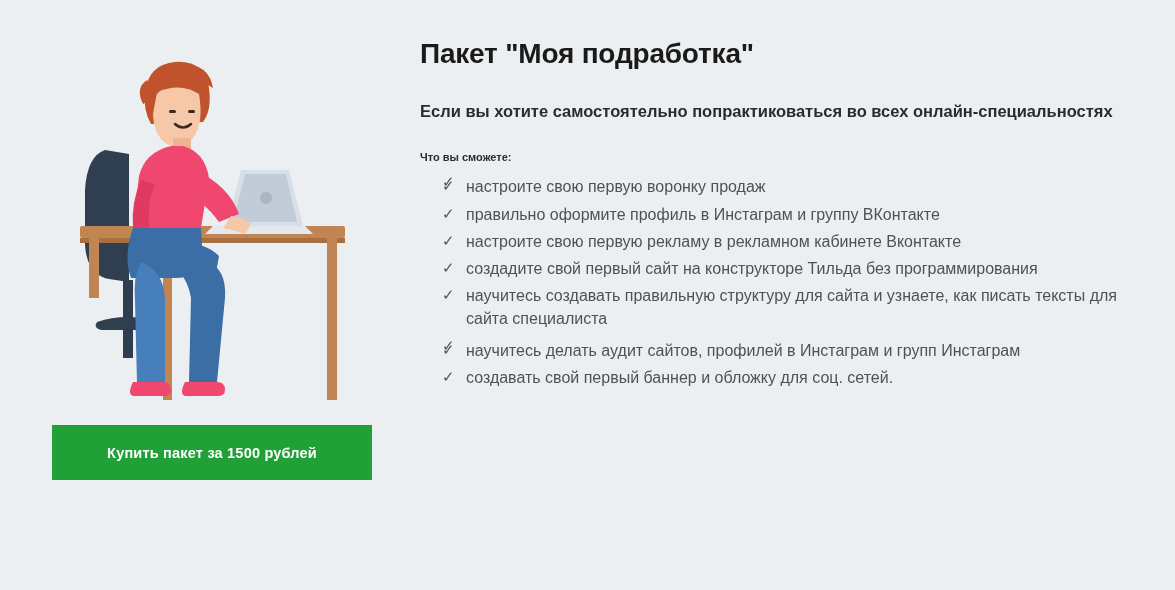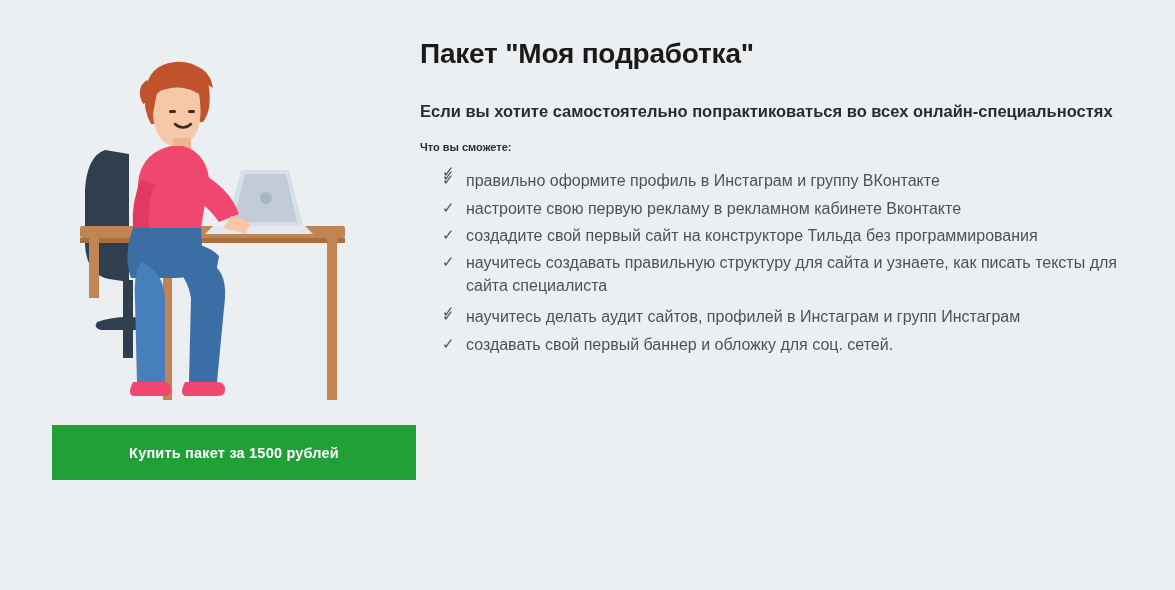--- a/index.html
+++ b/index.html
@@ -31,21 +31,21 @@
   .illustration {
     position: relative;
     width: 330px;
     height: 380px;
     margin-left: 45px;
   }
   .buy-button {
     position: absolute;
     left: 52px;
     top: 425px;
-    width: 364px;
+    width: 320px;
     height: 55px;
     background: #21a038;
     border: none;
     color: #ffffff;
     font-family: "Liberation Sans", sans-serif;
     font-size: 14.5px;
     font-weight: bold;
     letter-spacing: 0.2px;
     cursor: pointer;
     display: flex;
@@ -65,21 +65,21 @@
     font-weight: bold;
     color: #1a1a1a;
     margin: 0 0 30px 0;
     letter-spacing: -0.2px;
   }
   .subtitle {
     font-size: 16.5px;
     font-weight: bold;
     color: #2b2b2b;
     line-height: 1.42;
-    margin: 0 0 18px 0;
+    margin: 0 0 28px 0;
     max-width: 700px;
   }
   .section-head {
     font-size: 11px;
     font-weight: bold;
     color: #2b2b2b;
     margin: 0 0 8px 0;
   }
   ul.bullets {
     list-style: none;
@@ -172,21 +172,21 @@
 
     <button class="buy-button">Купить пакет за 1500 рублей</button>
   </div>
 
   <div class="right-col">
     <h1 class="title">Пакет "Моя подработка"</h1>
     <p class="subtitle">Если вы хотите самостоятельно попрактиковаться во всех онлайн-специальностях</p>
     <p class="section-head">Что вы сможете:</p>
     <ul class="bullets">
       <li><span class="check">✓</span></li>
-      <li><span class="check">✓</span></li>
+      <li><span class="check">✓</span><span>настроите свою первую воронку продаж</span></li>
       <li><span class="check">✓</span><span>правильно оформите профиль в Инстаграм и группу ВКонтакте</span></li>
       <li><span class="check">✓</span><span>настроите свою первую рекламу в рекламном кабинете Вконтакте</span></li>
       <li><span class="check">✓</span><span>создадите свой первый сайт на конструкторе Тильда без программирования</span></li>
       <li><span class="check">✓</span><span>научитесь создавать правильную структуру для сайта и узнаете, как писать тексты для сайта специалиста</span></li>
       <li><span class="check">✓</span></li>
       <li><span class="check">✓</span><span>научитесь делать аудит сайтов, профилей в Инстаграм и групп Инстаграм</span></li>
       <li><span class="check">✓</span><span>создавать свой первый баннер и обложку для соц. сетей.</span></li>
     </ul>
   </div>
 

